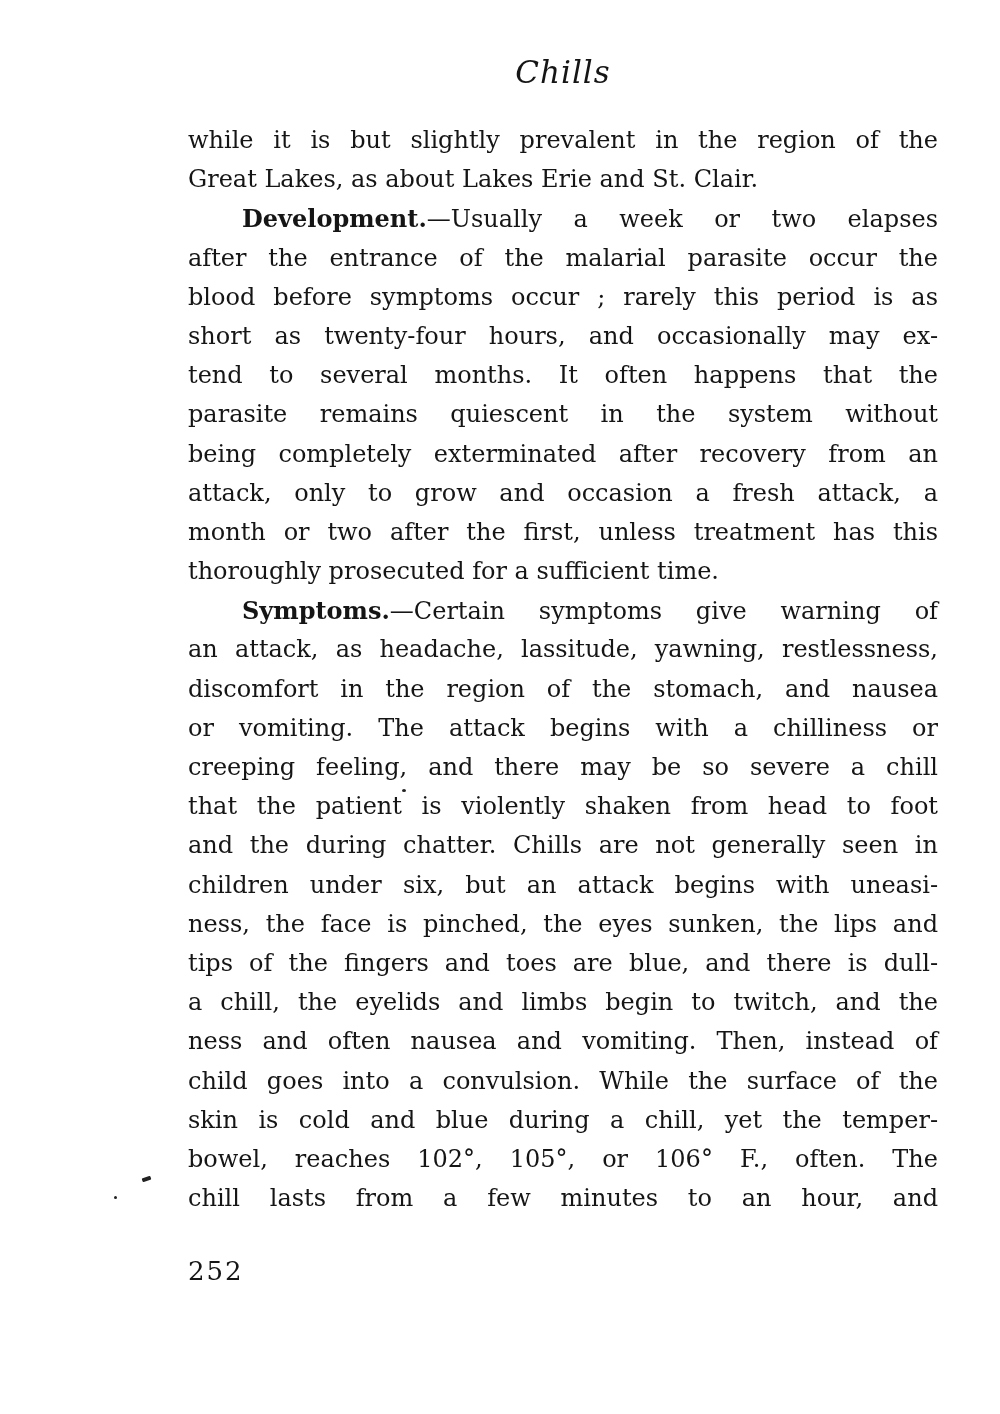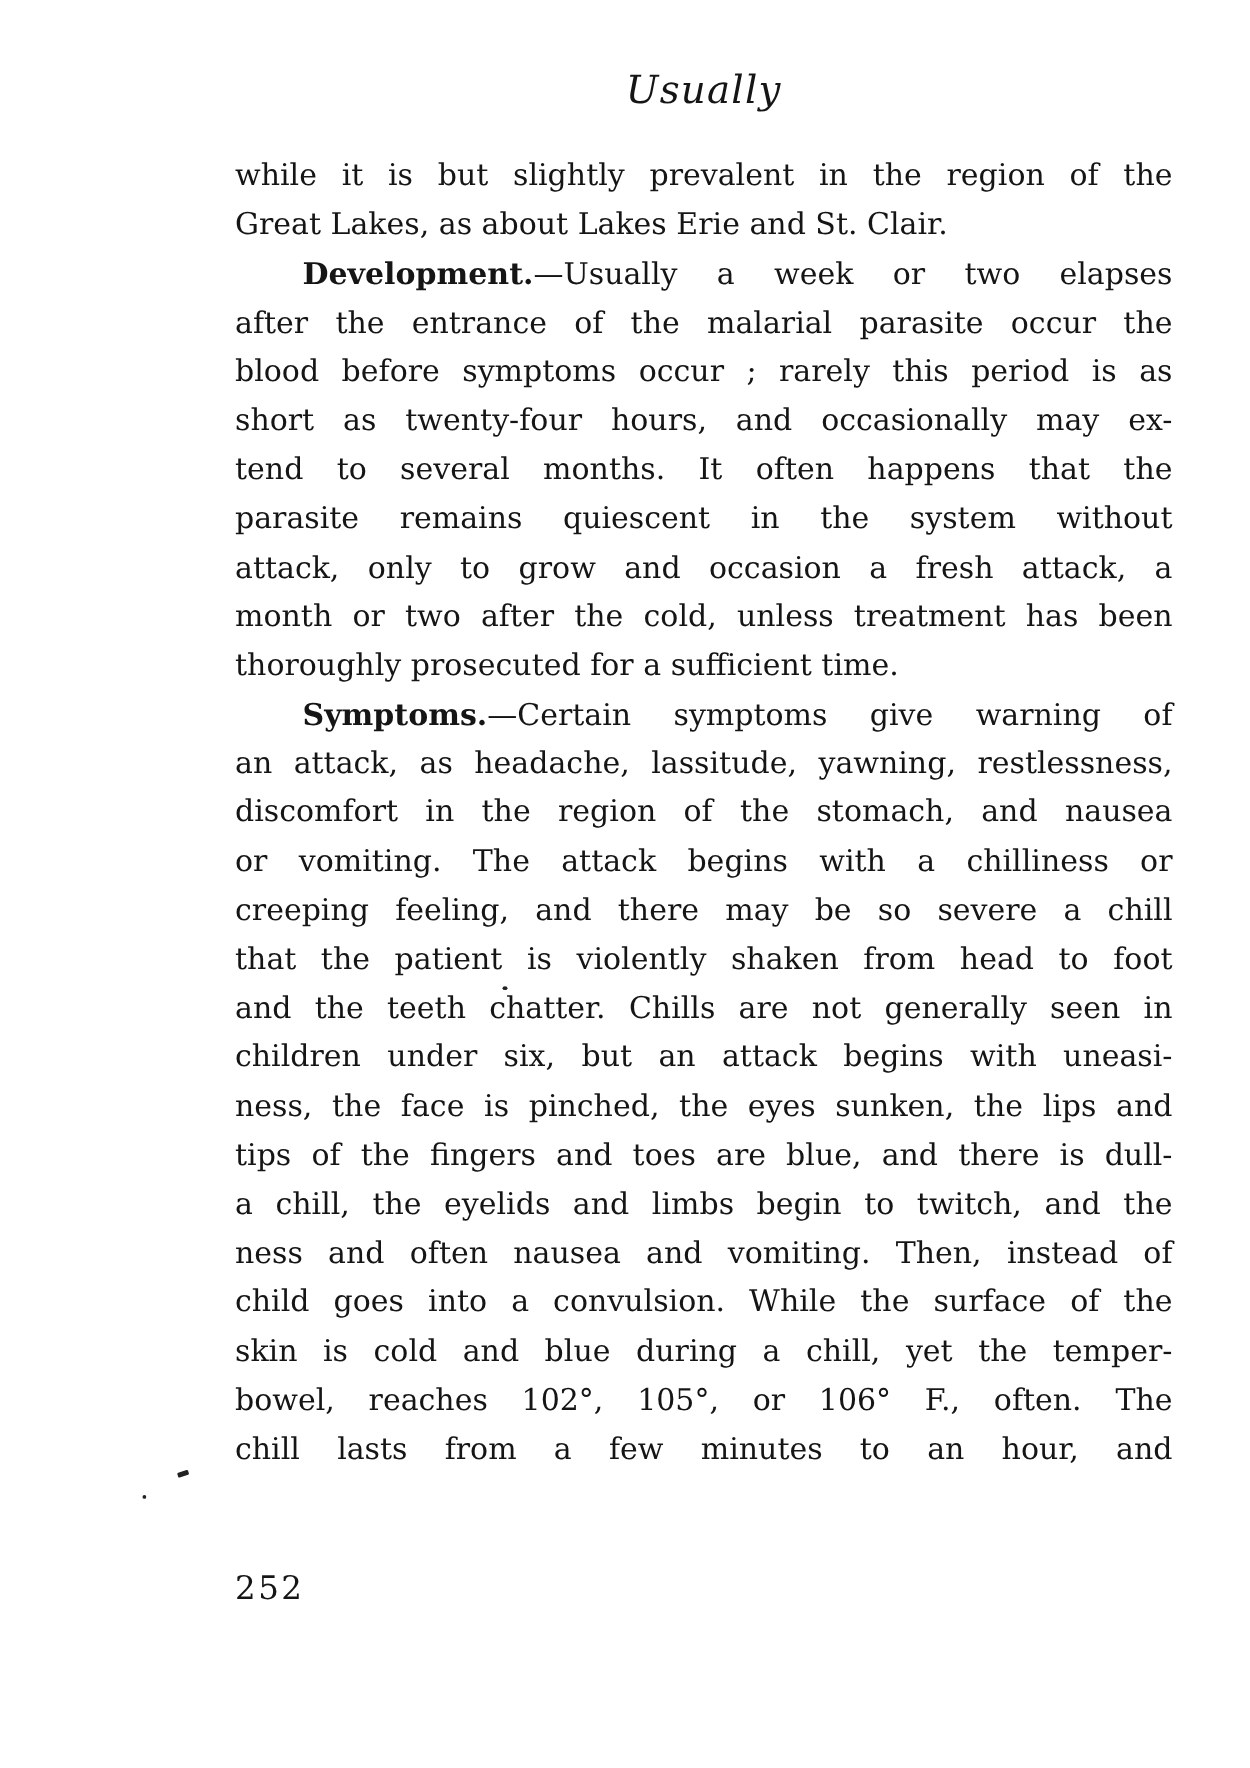--- a/index.html
+++ b/index.html
@@ -83,41 +83,42 @@
     top: 789px;
     width: 4px;
     height: 3px;
     border-radius: 50%;
   }
 </style>
 </head>
 <body>
 
 <div class="page">
-  <div class="running-head">Usually</div>
+  <div class="running-head">Chills</div>
 
   <div class="text-block">
       <div class="line">while it is but slightly prevalent in the region of the</div>
       <div class="line flush">Great Lakes, as about Lakes Erie and St. Clair.</div>
       <div class="line indent"><b>Development.</b>—Usually a week or two elapses</div>
       <div class="line">after the entrance of the malarial parasite occur the</div>
       <div class="line">blood before symptoms occur ; rarely this period is as</div>
       <div class="line">short as twenty-four hours, and occasionally may ex-</div>
       <div class="line">tend to several months. It often happens that the</div>
       <div class="line">parasite remains quiescent in the system without</div>
+      <div class="line">being completely exterminated after recovery from an</div>
       <div class="line">attack, only to grow and occasion a fresh attack, a</div>
-      <div class="line">month or two after the cold, unless treatment has been</div>
+      <div class="line">month or two after the first, unless treatment has this</div>
       <div class="line flush">thoroughly prosecuted for a sufficient time.</div>
       <div class="line indent"><b>Symptoms.</b>—Certain symptoms give warning of</div>
       <div class="line">an attack, as headache, lassitude, yawning, restlessness,</div>
       <div class="line">discomfort in the region of the stomach, and nausea</div>
       <div class="line">or vomiting. The attack begins with a chilliness or</div>
       <div class="line">creeping feeling, and there may be so severe a chill</div>
       <div class="line">that the patient is violently shaken from head to foot</div>
-      <div class="line">and the teeth chatter. Chills are not generally seen in</div>
+      <div class="line">and the during chatter. Chills are not generally seen in</div>
       <div class="line">children under six, but an attack begins with uneasi-</div>
       <div class="line">ness, the face is pinched, the eyes sunken, the lips and</div>
       <div class="line">tips of the fingers and toes are blue, and there is dull-</div>
       <div class="line">a chill, the eyelids and limbs begin to twitch, and the</div>
       <div class="line">ness and often nausea and vomiting. Then, instead of</div>
       <div class="line">child goes into a convulsion. While the surface of the</div>
       <div class="line">skin is cold and blue during a chill, yet the temper-</div>
       <div class="line">bowel, reaches 102°, 105°, or 106° F., often. The</div>
       <div class="line">chill lasts from a few minutes to an hour, and</div>
     </div>

